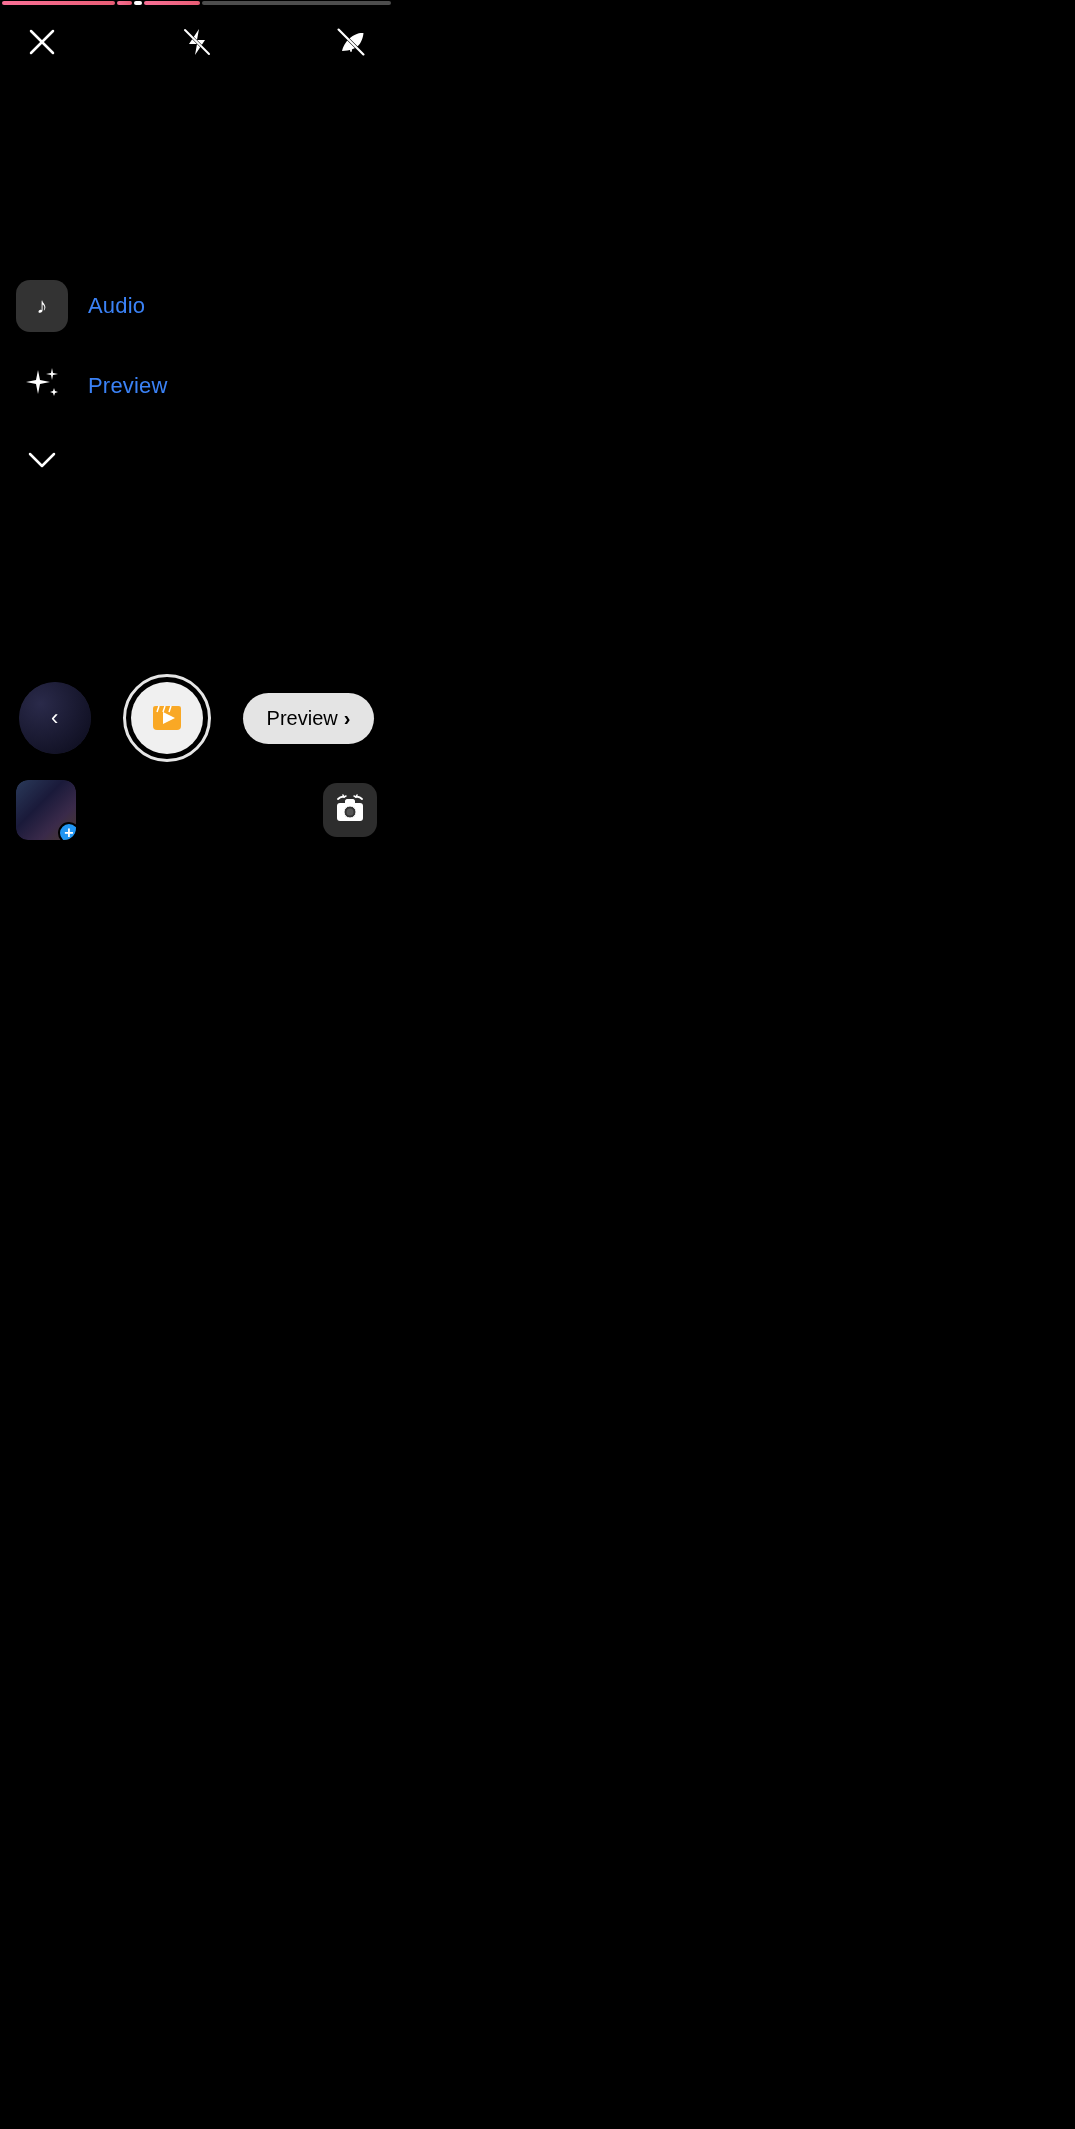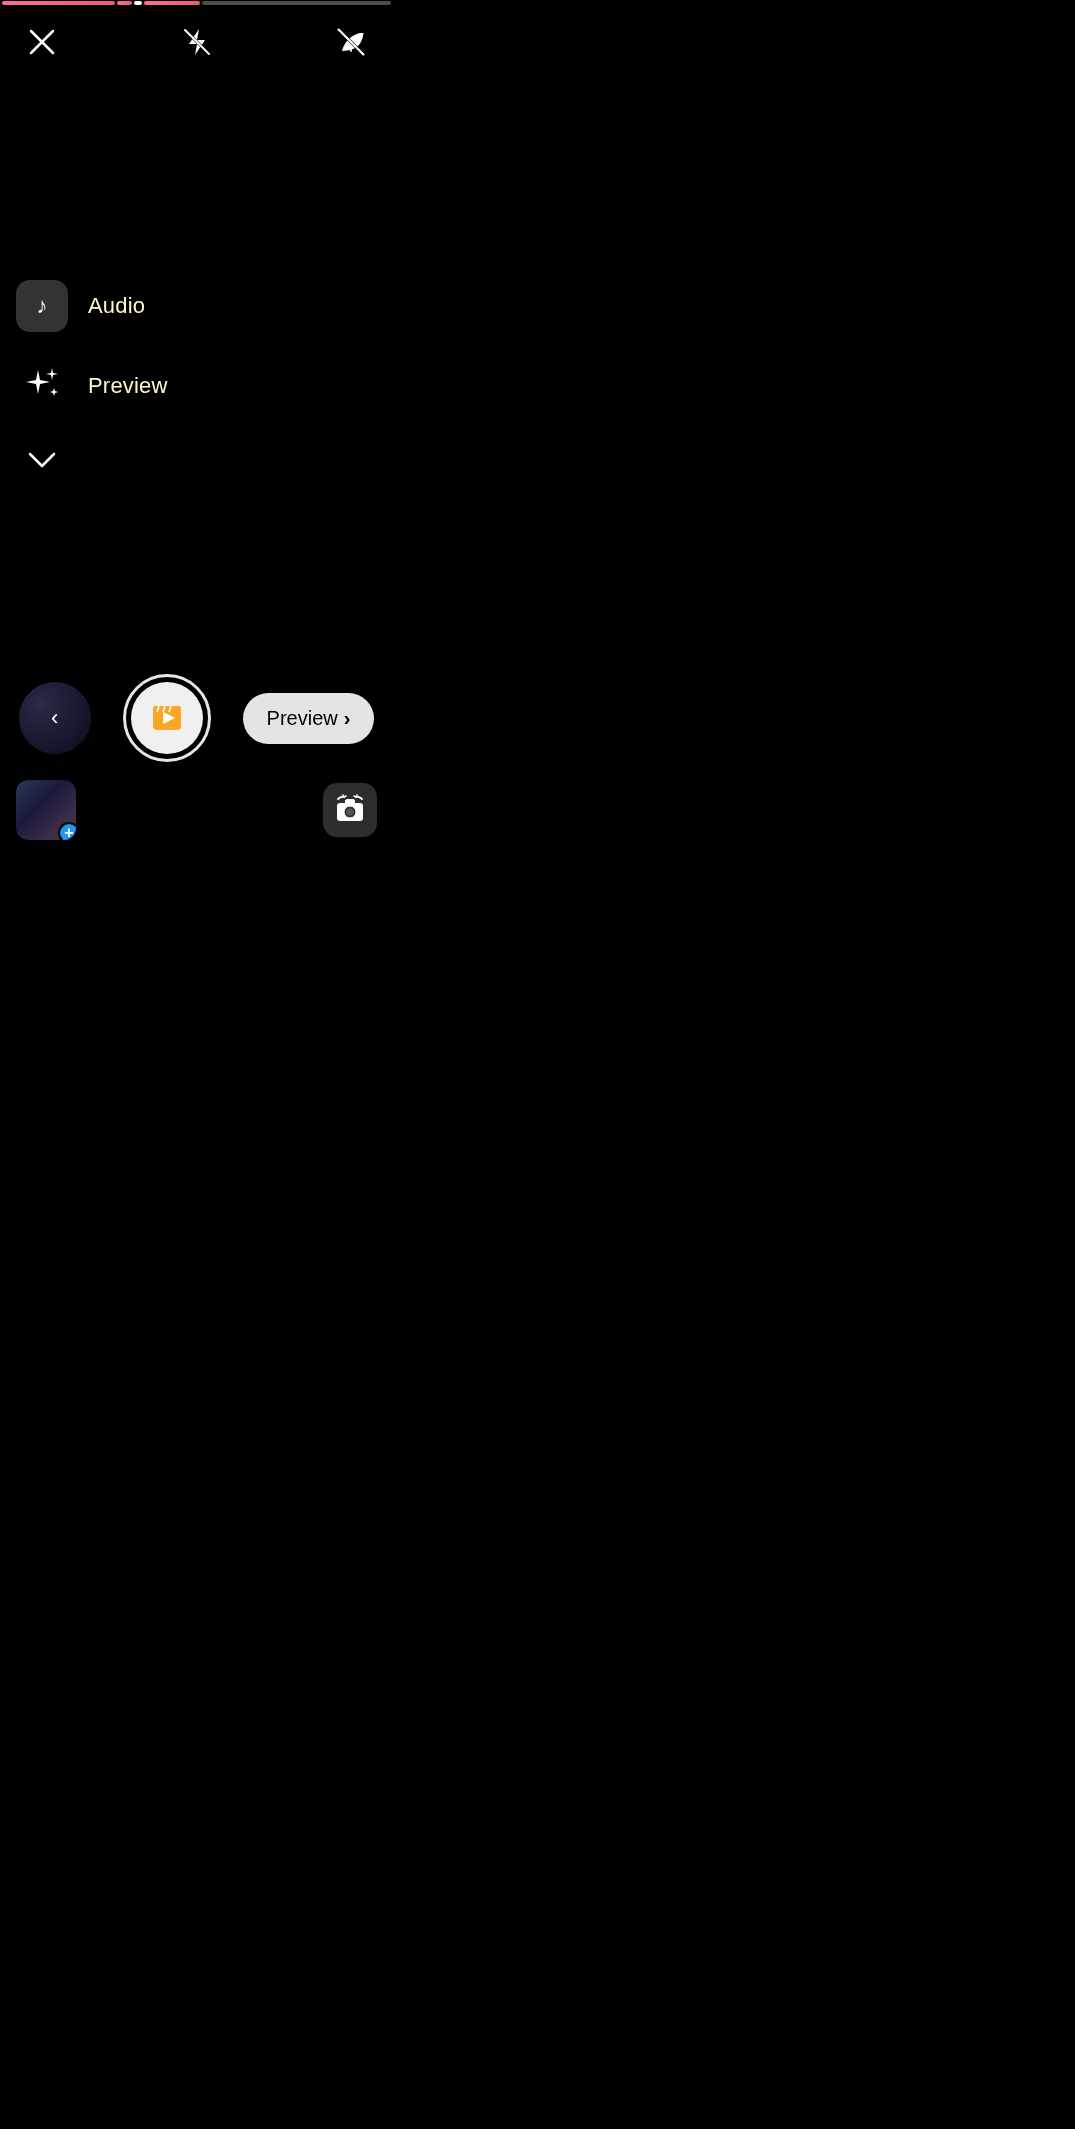--- a/index.html
+++ b/index.html
@@ -113,21 +113,21 @@
       width: 52px;
       height: 52px;
       background: rgba(60,60,60,0.85);
       border-radius: 14px;
       display: flex;
       align-items: center;
       justify-content: center;
     }
 
     .menu-item-label {
-      color: #fef9c3;
+      color: #3b82f6;
       font-size: 22px;
       font-weight: 400;
       letter-spacing: 0.2px;
     }
 
     .effects-sparkle {
       width: 52px;
       height: 52px;
       display: flex;
       align-items: center;

